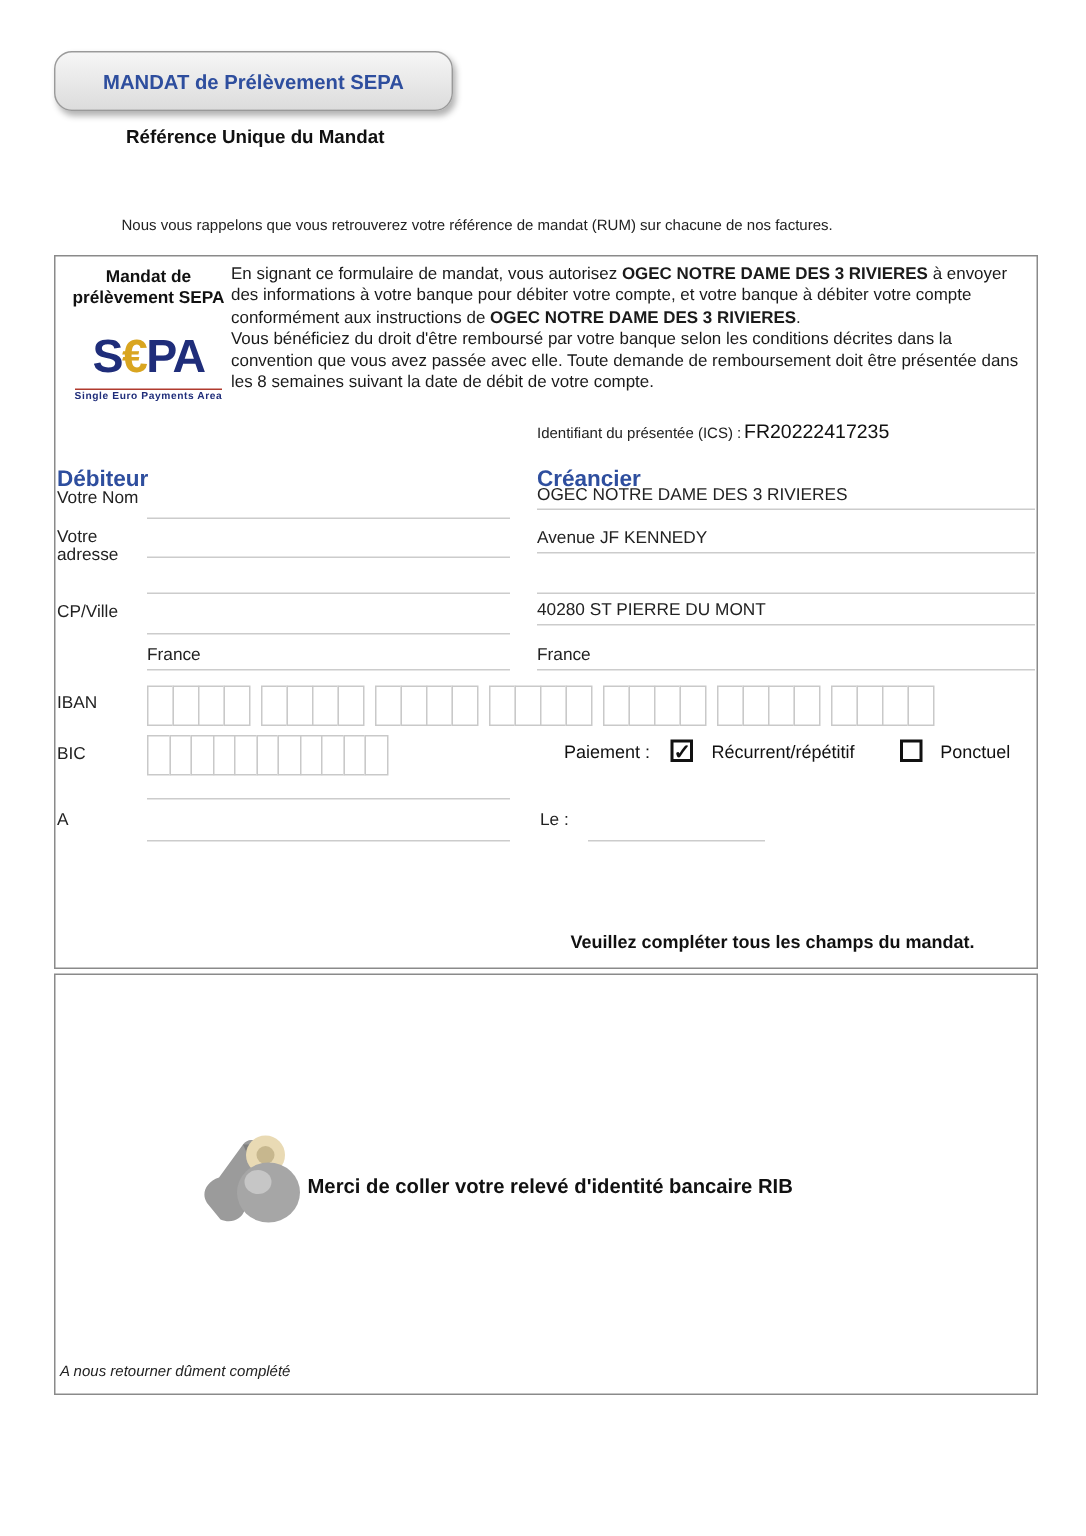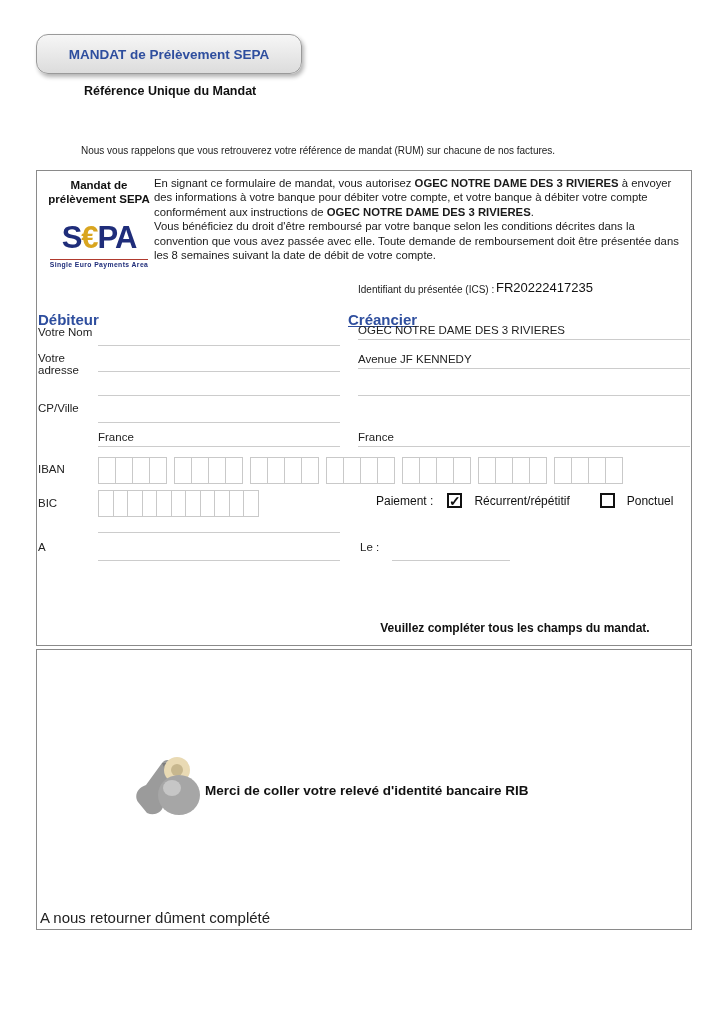--- a/index.html
+++ b/index.html
@@ -36,21 +36,21 @@
   .sepa-word .euro{color:var(--logo-gold);}
   .sepa-caption{font-size:6.8px;font-weight:bold;color:var(--logo-navy);letter-spacing:0.4px;margin-top:1px;border-top:1px solid #b03a2e;padding-top:1px;display:inline-block;}
 
   .mandate-text{position:absolute;left:154px;top:176px;width:534px;font-size:11.3px;line-height:1.28;color:#1a1a1a;}
   .mandate-text b{font-weight:bold;}
 
   .ics-label{position:absolute;left:358px;top:284px;font-size:10px;color:#222;}
   .ics-value{position:absolute;left:496px;top:280px;font-size:13px;color:#111;}
 
   .col-heading{position:absolute;font-size:15px;font-weight:bold;color:var(--accent);margin-top:12px;}
-  .h-deb{left:38px;top:299px;} .h-cre{left:348px;top:299px;text-decoration:underline;}
+  .h-deb{left:38px;top:299px;} .h-cre{left:358px;top:299px;}
 
   .f-label{position:absolute;font-size:11.5px;color:#222;}
   .f-line{position:absolute;border-bottom:1px solid var(--line);}
   .f-value{position:absolute;font-size:11.5px;color:#222;border-bottom:1px solid var(--line);padding-bottom:3px;}
 
   
   .boxes-row{position:absolute;display:flex;gap:7px;}
   .box-group{display:flex;}
   .char-box{width:18px;height:27px;border:1px solid var(--boxline);margin-left:-1px;background:#fff;}
   .char-box:first-child{margin-left:0;}
@@ -63,21 +63,21 @@
   .chk-1{margin-left:14px;margin-right:12px;} .chk-2{margin-left:30px;margin-right:12px;}
 
   .sig-box{position:absolute;left:98px;top:577px;width:248px;height:63px;border:1px solid #b5b5b5;}
   .sig-label{color:var(--accent);font-size:12px;padding:4px 6px;display:inline-block;}
 
   .note{position:absolute;left:358px;top:581px;width:312px;font-size:9.8px;line-height:1.35;color:#222;}
   .note-bold{position:absolute;left:348px;top:621px;width:334px;text-align:center;font-size:12px;font-weight:bold;color:#111;}
 
   .rib-text{position:absolute;left:205px;top:783px;font-size:13.5px;font-weight:bold;color:#111;}
   .dispenser{position:absolute;left:133px;top:752px;}
-  .footer-note{position:absolute;left:40px;top:909px;font-size:15px;color:#222;}
+  .footer-note{position:absolute;left:40px;top:909px;font-size:10px;color:#222;font-style:italic;}
 </style>
 </head>
 <body>
 
 <div class="page">
 
   <div class="title-btn">
     <span>MANDAT de Prélèvement SEPA</span>
   </div>
   <div class="subtitle">Référence Unique du Mandat</div>
@@ -107,20 +107,21 @@
   <div class="f-value" style="left:358px;top:324px;width:332px;">OGEC NOTRE DAME DES 3 RIVIERES</div>
 
   <div class="f-label" style="left:38px;top:352px;width:52px;">Votre adresse</div>
   <div class="f-line" style="left:98px;top:356px;width:242px;height:16px;"></div>
   <div class="f-value" style="left:358px;top:353px;width:332px;">Avenue JF KENNEDY</div>
   <div class="f-line" style="left:98px;top:380px;width:242px;height:16px;"></div>
   <div class="f-line" style="left:358px;top:380px;width:332px;height:16px;"></div>
 
   <div class="f-label" style="left:38px;top:402px;">CP/Ville</div>
   <div class="f-line" style="left:98px;top:406px;width:242px;height:17px;"></div>
+  <div class="f-value" style="left:358px;top:401px;width:332px;">40280 ST PIERRE DU MONT</div>
 
   <div class="f-value" style="left:98px;top:431px;width:242px;">France</div>
   <div class="f-value" style="left:358px;top:431px;width:332px;">France</div>
 
   <div class="f-label" style="left:38px;top:463px;">IBAN</div>
   <div class="boxes-row" style="left:98px;top:457px;">
       <div class="box-group">
         <div class="char-box"></div>
         <div class="char-box"></div>
         <div class="char-box"></div>

